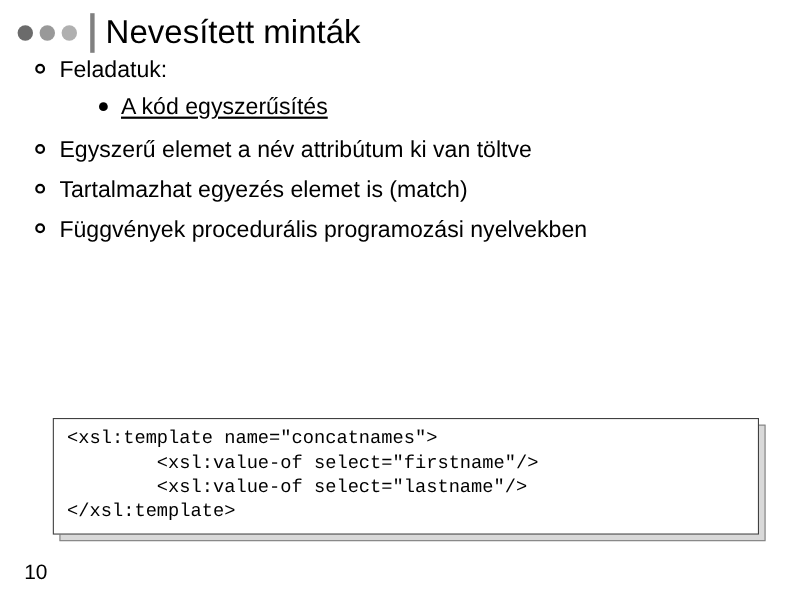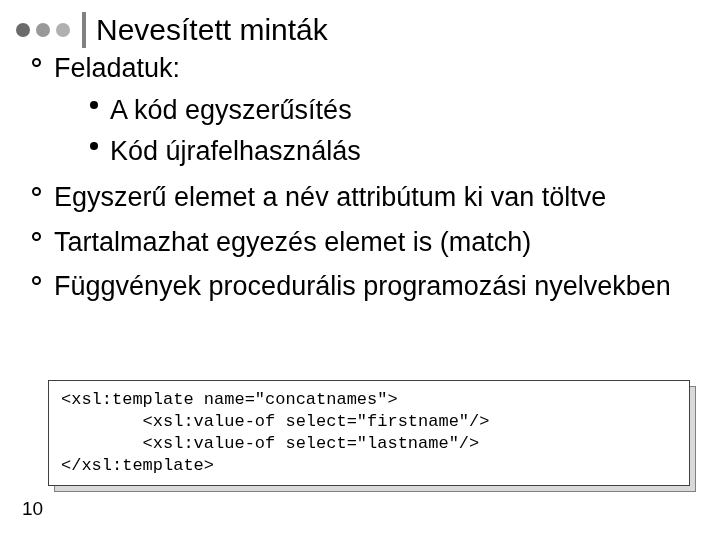--- a/index.html
+++ b/index.html
@@ -47,21 +47,21 @@
   .title {
     font-size: 30px;
     font-weight: 400;
     color: #000;
   }
   .content {
     position: absolute;
     top: 50px;
     left: 30px;
     right: 30px;
-    font-size: 27px;
+    font-size: 21px;
     line-height: 1.35;
   }
   ul.level1 {
     list-style: none;
     padding: 0;
     margin: 0;
   }
   ul.level1 > li {
     position: relative;
     padding-left: 24px;
@@ -76,20 +76,21 @@
     height: 9px;
     border: 2px solid #000;
     border-radius: 50%;
     box-sizing: border-box;
     background: #fff;
   }
   ul.level2 {
     list-style: none;
     padding: 0;
     margin: 6px 0 10px 36px;
+    text-decoration: underline;
   }
   ul.level2 > li {
     position: relative;
     padding-left: 20px;
     margin-bottom: 4px;
   }
   ul.level2 > li::before {
     content: "";
     position: absolute;
     left: 0;
@@ -121,21 +122,21 @@
     padding: 8px 12px;
     font-family: "Courier New", Courier, monospace;
     font-size: 17px;
     line-height: 1.3;
     white-space: pre;
     color: #000;
   }
   .pagenum {
     position: absolute;
     left: 22px;
-    bottom: 20px;
+    bottom: 8px;
     font-size: 19px;
     color: #000;
   }
 </style>
 </head>
 <body>
 
 <div class="slide">
 
   <div class="header">
@@ -147,21 +148,20 @@
     <div class="vbar"></div>
     <div class="title">Nevesített minták</div>
   </div>
 
   <div class="content">
     <ul class="level1">
       <li>
         <span>Feladatuk:</span>
         <ul class="level2">
           <li><span>A kód egyszerűsítés</span></li>
-          <li><span>Kód újrafelhasználás</span></li>
         </ul>
       </li>
       <li><span>Egyszerű elemet a név attribútum ki van töltve</span></li>
       <li><span>Tartalmazhat egyezés elemet is (match)</span></li>
       <li><span>Függvények procedurális programozási nyelvekben</span></li>
     </ul>
   </div>
 
   <div class="codebox-wrap">
     <div class="codebox-shadow"></div>

